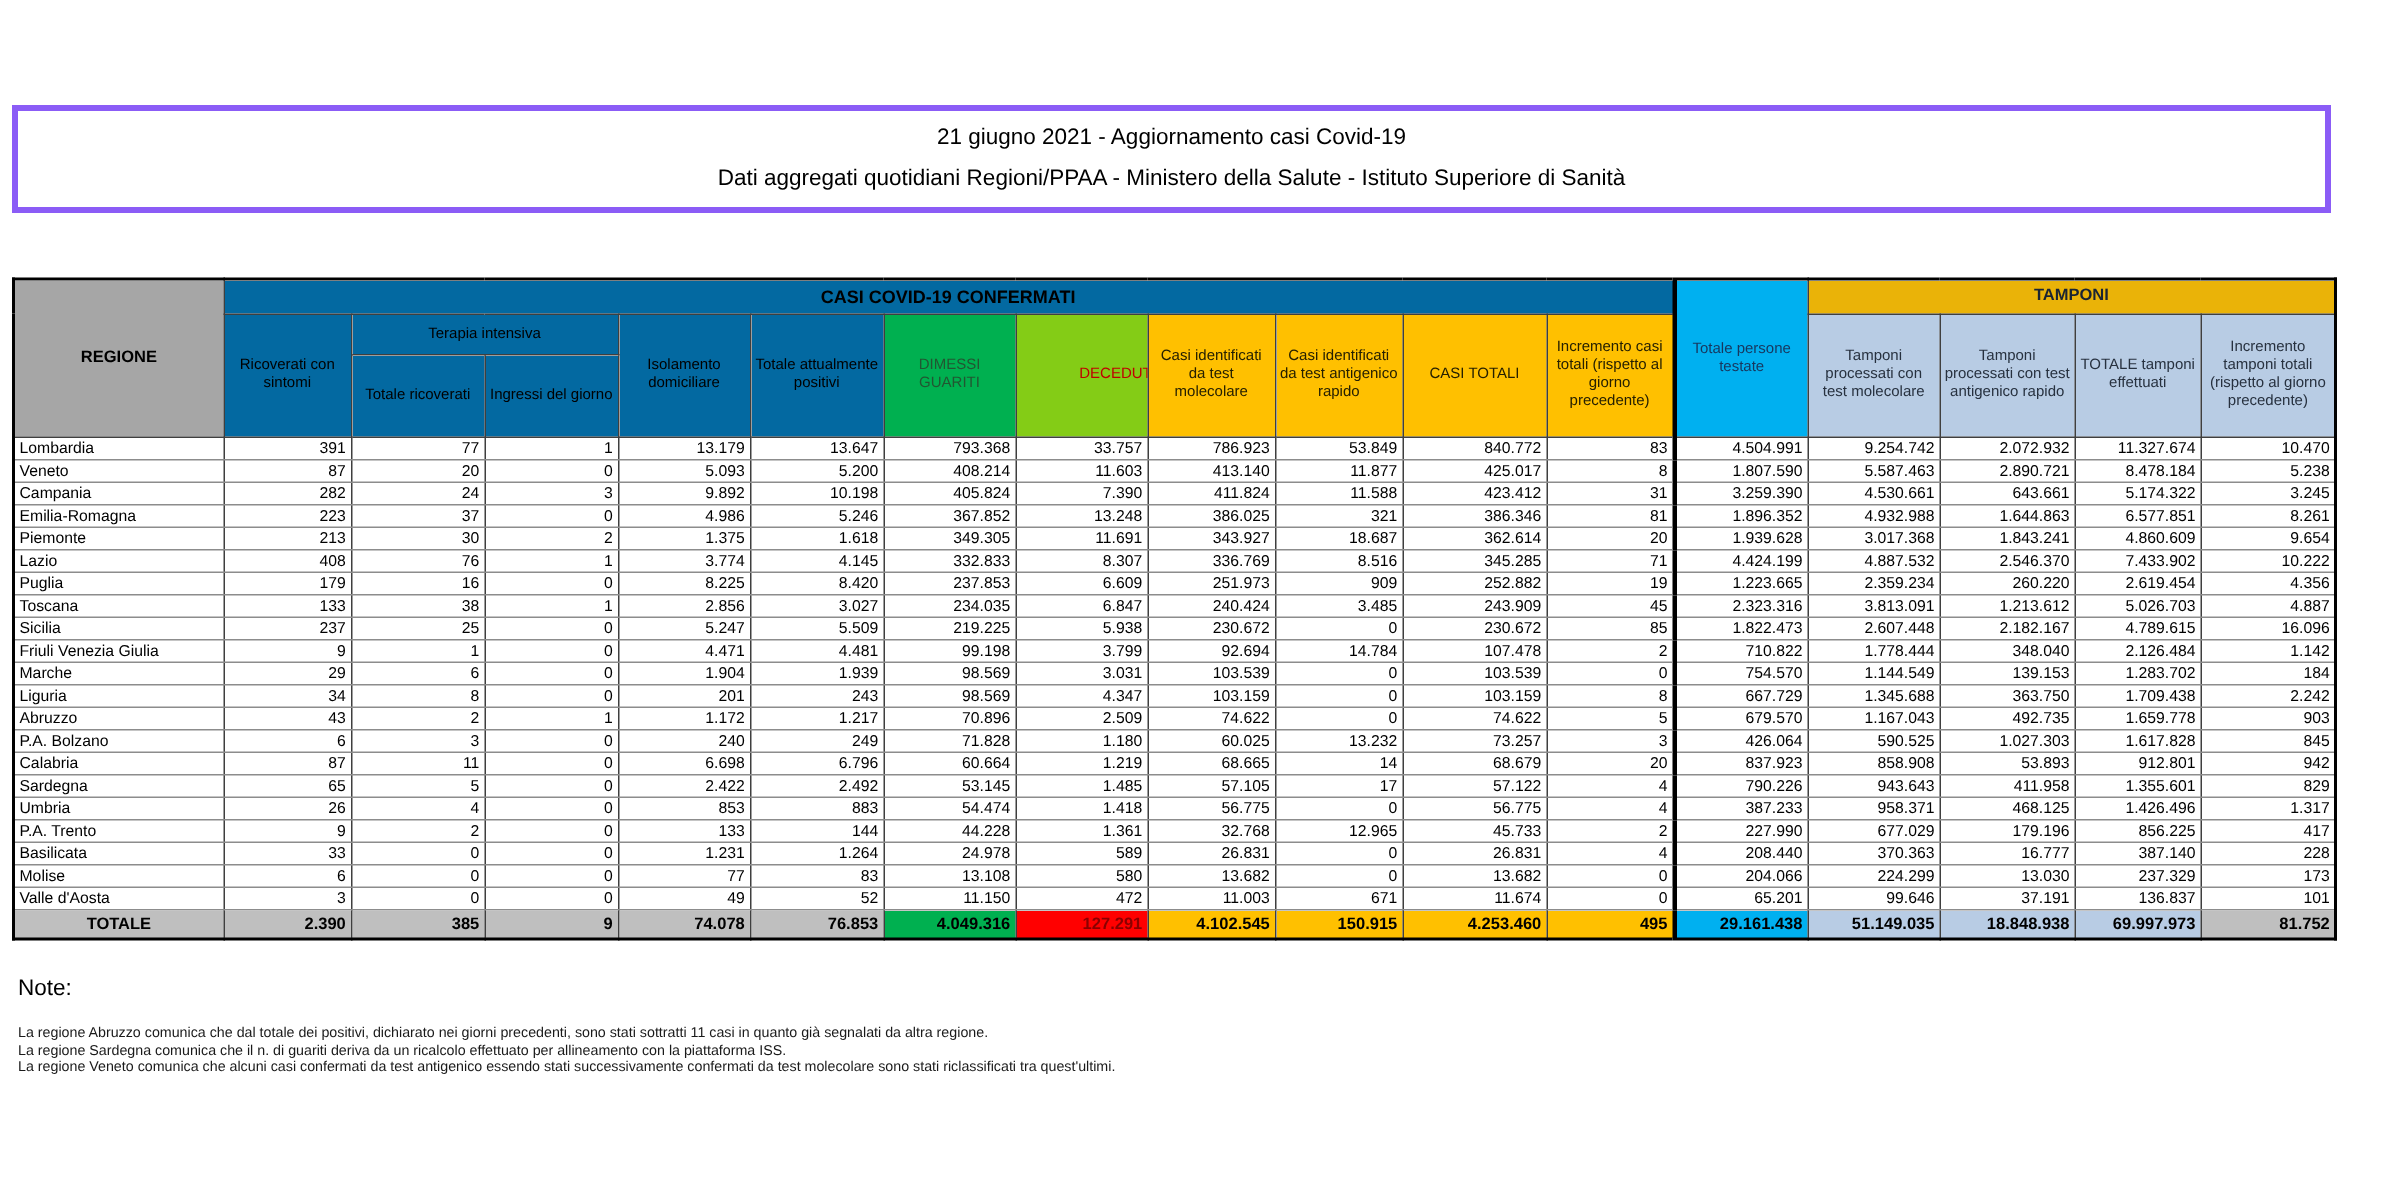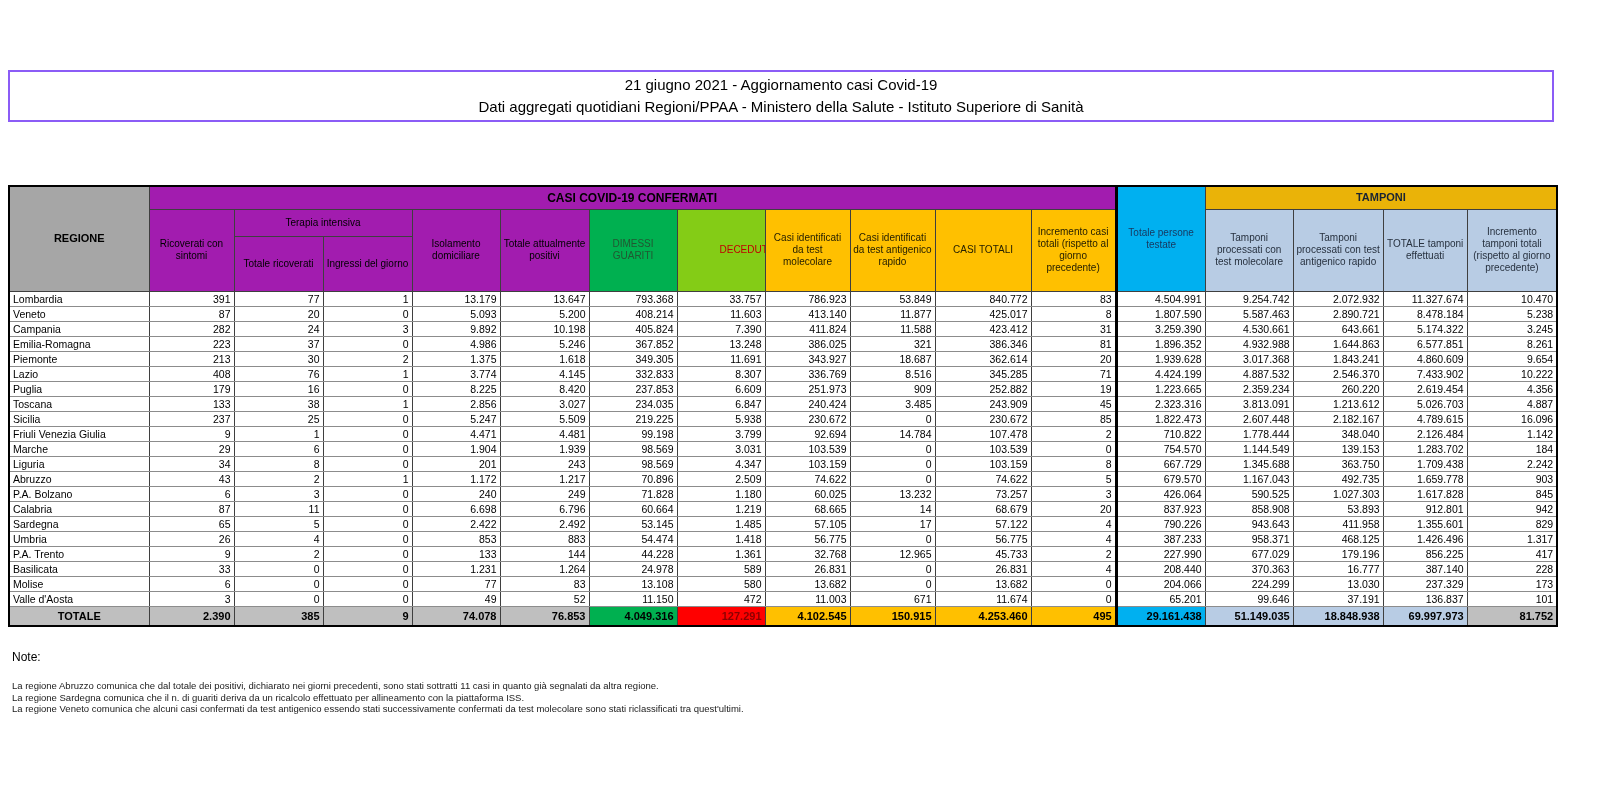--- a/index.html
+++ b/index.html
@@ -4,36 +4,36 @@
 <style>
   * { box-sizing: border-box; }
   html,body { margin:0; padding:0; }
   body {
     width:1600px; height:800px; background:#ffffff; position:relative;
     font-family:"Liberation Sans", sans-serif; color:#000;
   }
 
   
   .title-box {
-    position:absolute; left:8px; top:70px; width:1546px; height:52px;
-    border:2px solid #8b5cf6; text-align:center;
+    position:absolute; left:8px; top:70px; width:1546px; height:72px;
+    border:4px solid #8b5cf6; text-align:center;
     display:flex; flex-direction:column; justify-content:space-evenly;
   }
   .title-box .t1, .title-box .t2 { font-size:15px; line-height:1.1; }
 
   
   .table-wrap { position:absolute; left:8px; top:185px; }
   table {
     border-collapse:collapse; table-layout:fixed; width:1548px;
     border:2px solid #000;
   }
   th, td { border:1px solid #3f3f3f; overflow:hidden; }
   thead th {
     font-weight:normal; font-size:10px; line-height:1.2; text-align:center;
-    vertical-align:middle; padding:1px 2px; background:#a21caf;
+    vertical-align:middle; padding:1px 2px; background:#0369a1;
   }
   tr.h1 { height:23px; }
   tr.h2 { height:27px; }
   tr.h3 { height:55px; }
   .hdr-band   { font-weight:bold; font-size:12px; }
   .hdr-region { background:#A6A6A6; font-weight:bold; font-size:11px; }
   .hdr-green  { background:#00B050; color:#215732; }
   .hdr-red    { background:#84cc16; color:#C00000;padding-left:42px; }
   .hdr-yellow { background:#FFC000; color:#262000; }
   .hdr-cyan   { background:#00B0F0; color:#17375E; }
@@ -55,21 +55,21 @@
   .t-green  { background:#00B050; }
   .t-red    { background:#FF0000; color:#8B0000; }
   .t-yellow { background:#FFC000;margin-left:32px; }
   .t-cyan   { background:#00B0F0; }
   .t-blue   { background:#B8CCE4; }
 
   .sep-left { border-left:3px solid #000 !important; }
 
   
   .notes { position:absolute; left:12px; top:650px; }
-  .notes .notes-label { font-size:12px; margin-bottom:16px; }
+  .notes .notes-label { font-size:15px; margin-bottom:16px; }
   .notes .note-line { font-size:9.5px; line-height:1.22; color:#1a1a1a; }
 </style>
 </head>
 <body>
 
 <div class="title-box">
   <div class="t1">21 giugno 2021 - Aggiornamento casi Covid-19</div>
   <div class="t2">Dati aggregati quotidiani Regioni/PPAA - Ministero della Salute - Istituto Superiore di Sanità</div>
 </div>
 

